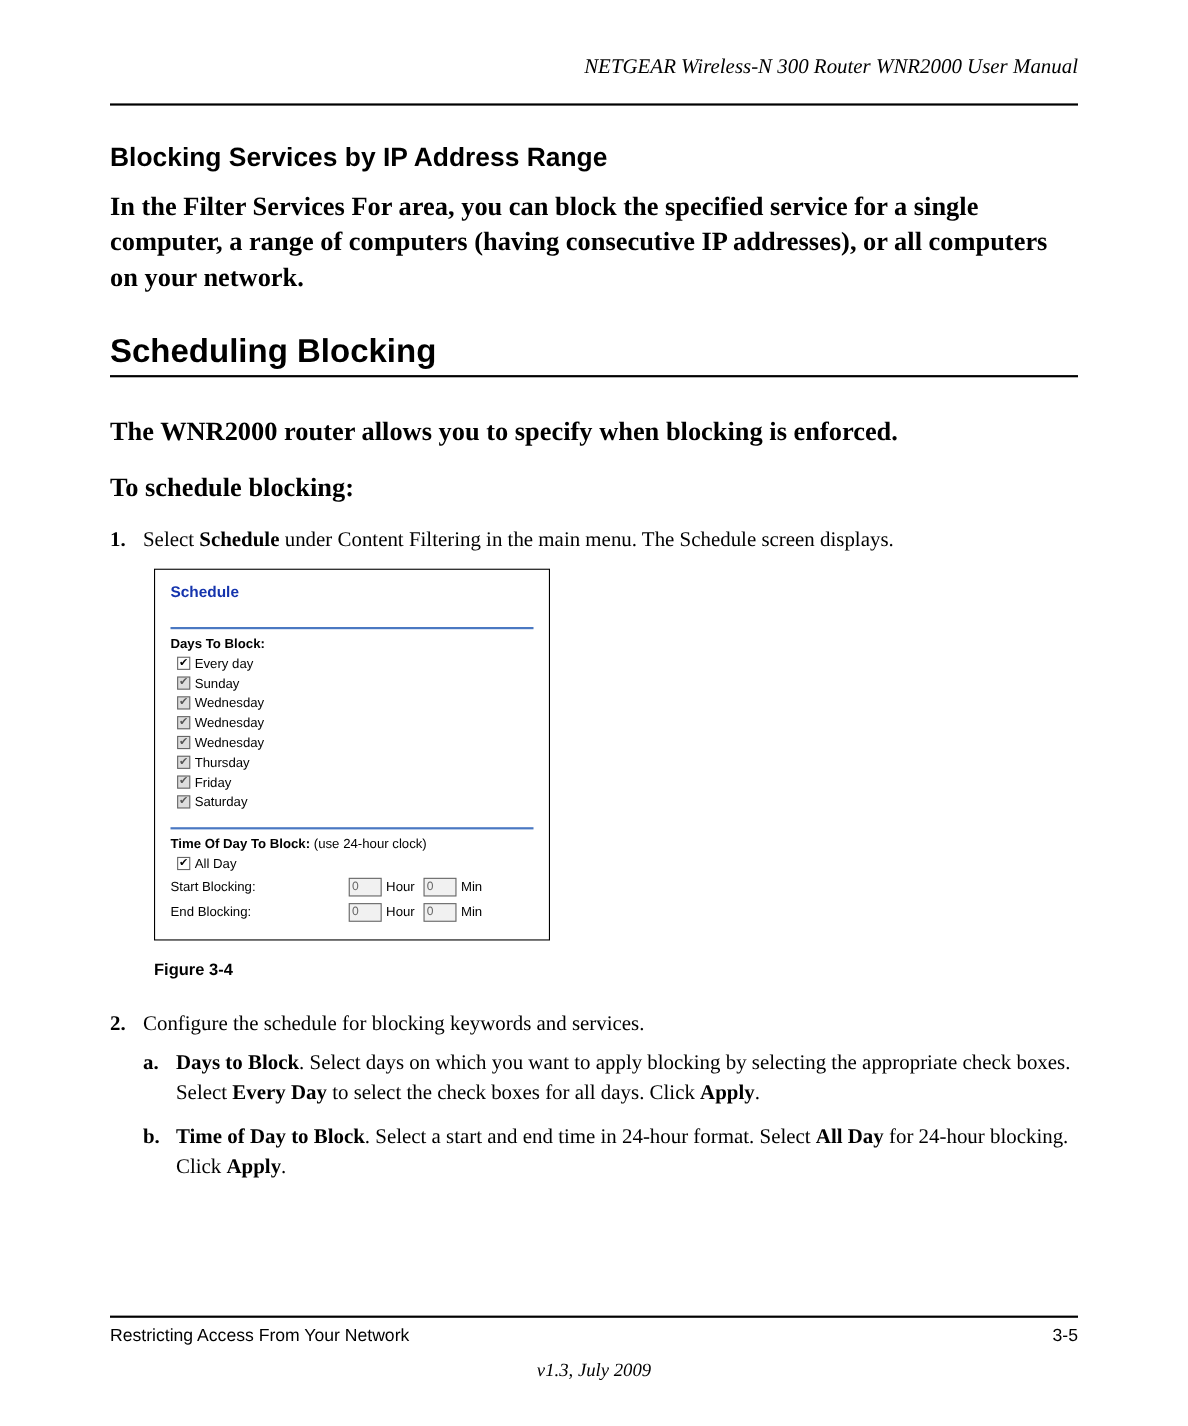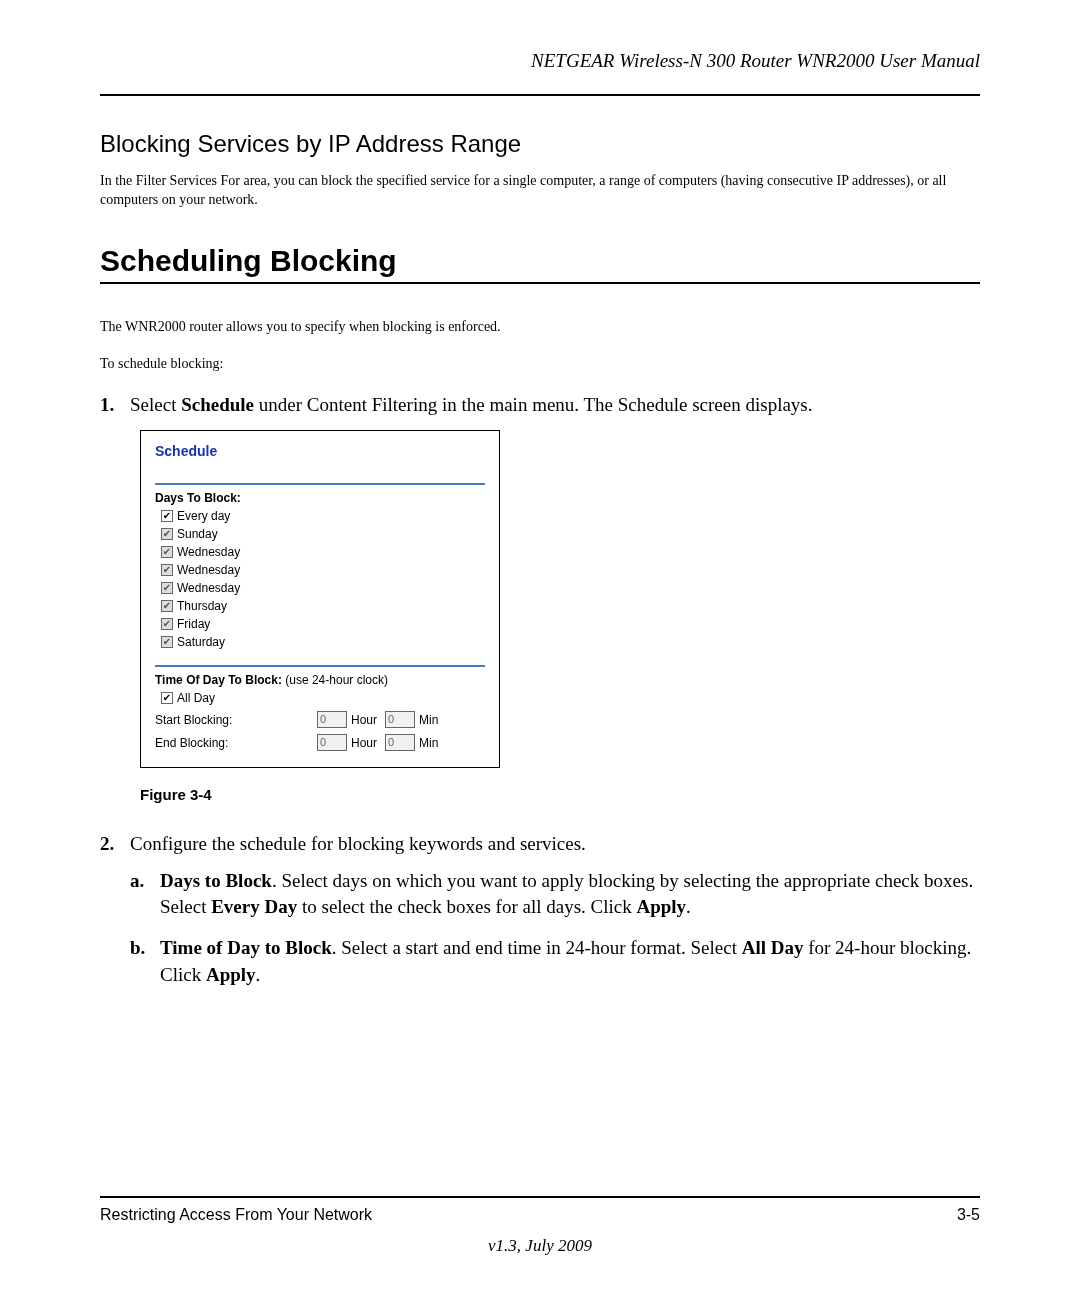--- a/index.html
+++ b/index.html
@@ -15,28 +15,29 @@
     .header-line {
       font-style: italic;
       text-align: right;
       font-size: 19px;
       border-bottom: 2px solid #000;
       padding-bottom: 22px;
       margin-bottom: 34px;
     }
     .sub-heading {
       font-family: Arial, Helvetica, sans-serif;
-      font-weight: normal;
+      font-weight: bold;
       font-size: 24px;
       margin-bottom: 14px;
     }
     .body-text {
-      font-size: 14px;
+      font-size: 24px;
       line-height: 1.35;
       margin-bottom: 18px;
+      font-weight: bold;
     }
     .main-heading {
       font-family: Arial, Helvetica, sans-serif;
       font-weight: bold;
       font-size: 30px;
       margin-top: 34px;
       margin-bottom: 4px;
     }
     .heading-rule {
       border: none;

